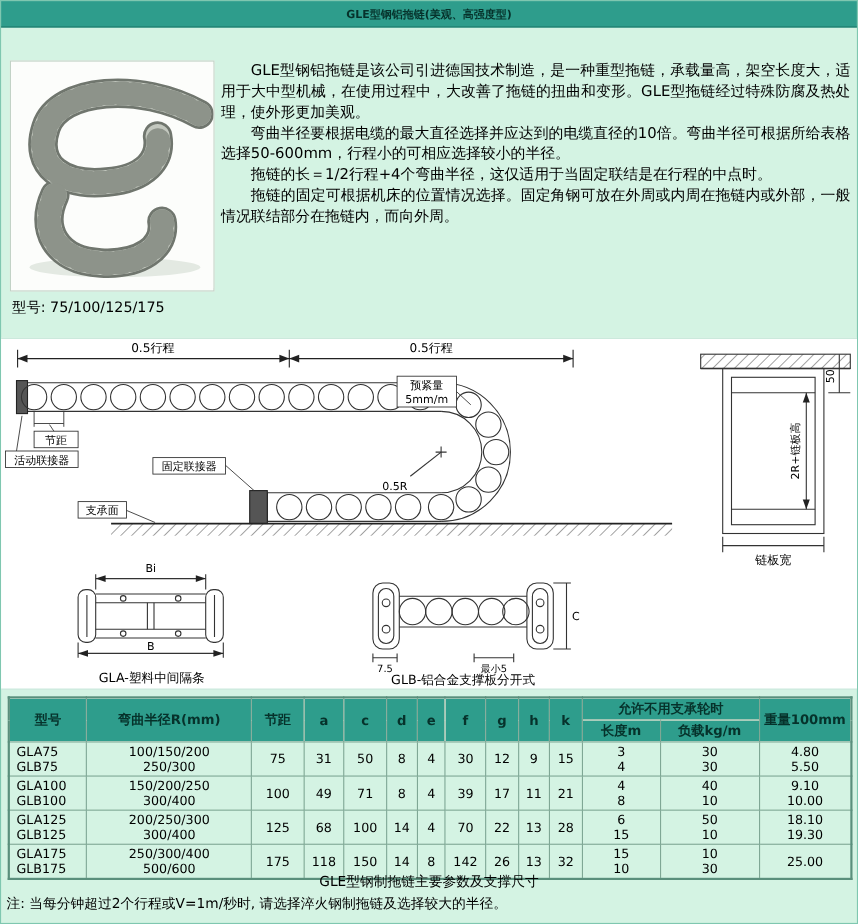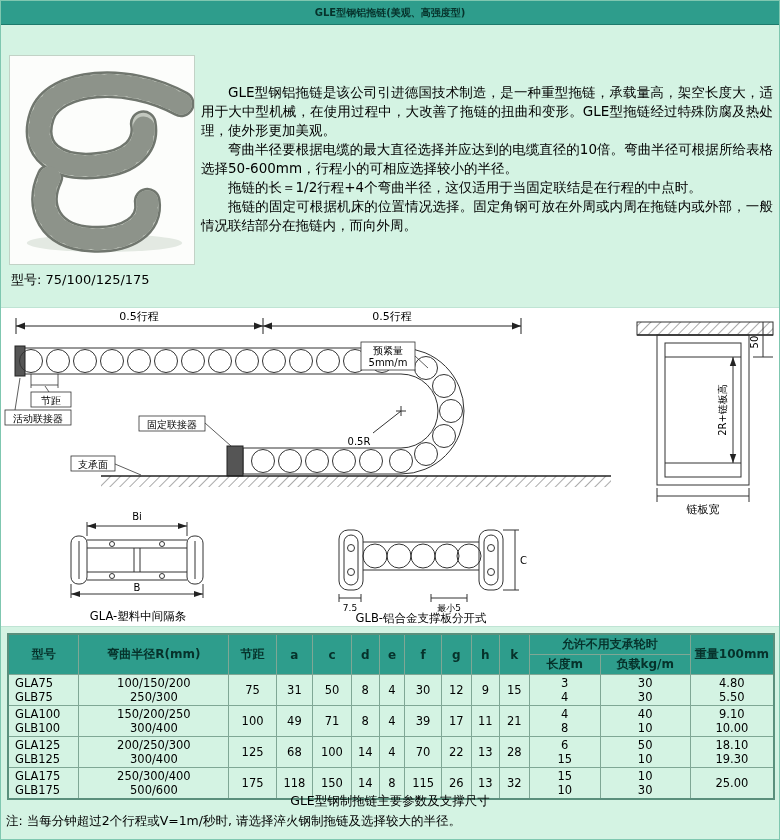--- a/index.html
+++ b/index.html
@@ -15,21 +15,21 @@
     background: #2e9d8c; display: flex; align-items: center; justify-content: center;
     font-size: 10px; font-weight: bold; color: #06322b;
     border-bottom: 1px solid #1d7a6c;
   }
   .photo {
     position: absolute; left: 8px; top: 54px; width: 186px; height: 210px;
     background: #fcfdfb; border: 1px solid #c2d2c6;
   }
   .photo svg { display: block; width: 100%; height: 100%; }
   .model-line { position: absolute; left: 10px; top: 270px; font-size: 13px; text-align: center; }
-  .intro { position: absolute; left: 200px; top: 54px; right: 6px; font-size: 13.5px; line-height: 19px; text-align: justify; margin-top: 28px; }
+  .intro { position: absolute; left: 200px; top: 54px; right: 6px; font-size: 13.5px; line-height: 19px; text-align: justify; }
   .intro p { margin: 0; text-indent: 2em; }
   .diagram-panel {
     position: absolute; left: 0; top: 306px; width: 780px; height: 320px;
     background: #ffffff; border-top: 1px solid #bfe4d4; border-bottom: 1px solid #bfe4d4;
   }
   .diagram-panel svg { display: block; }
   svg text { fill: #000; font-family: "DejaVu Sans", "Liberation Sans", sans-serif; }
   .spec-table { position: absolute; left: 6px; top: 632px; width: 768px; border-radius: 26px; }
   table { border-collapse: collapse; width: 100%; table-layout: fixed; }
   th, td { border: 1px solid #7fa795; font-size: 11.5px; text-align: center; padding: 1px 2px; overflow: hidden; }
@@ -391,21 +391,21 @@
             </td>
           <td>
               <div>250/300/400</div>
               <div>500/600</div>
             </td>
           <td>175</td>
           <td>118</td>
           <td>150</td>
           <td>14</td>
           <td>8</td>
-          <td>115</td>
+          <td>142</td>
           <td>26</td>
           <td>13</td>
           <td>32</td>
           <td>
               <div>15</div>
               <div>10</div>
             </td>
           <td>
               <div>10</div>
               <div>30</div>

